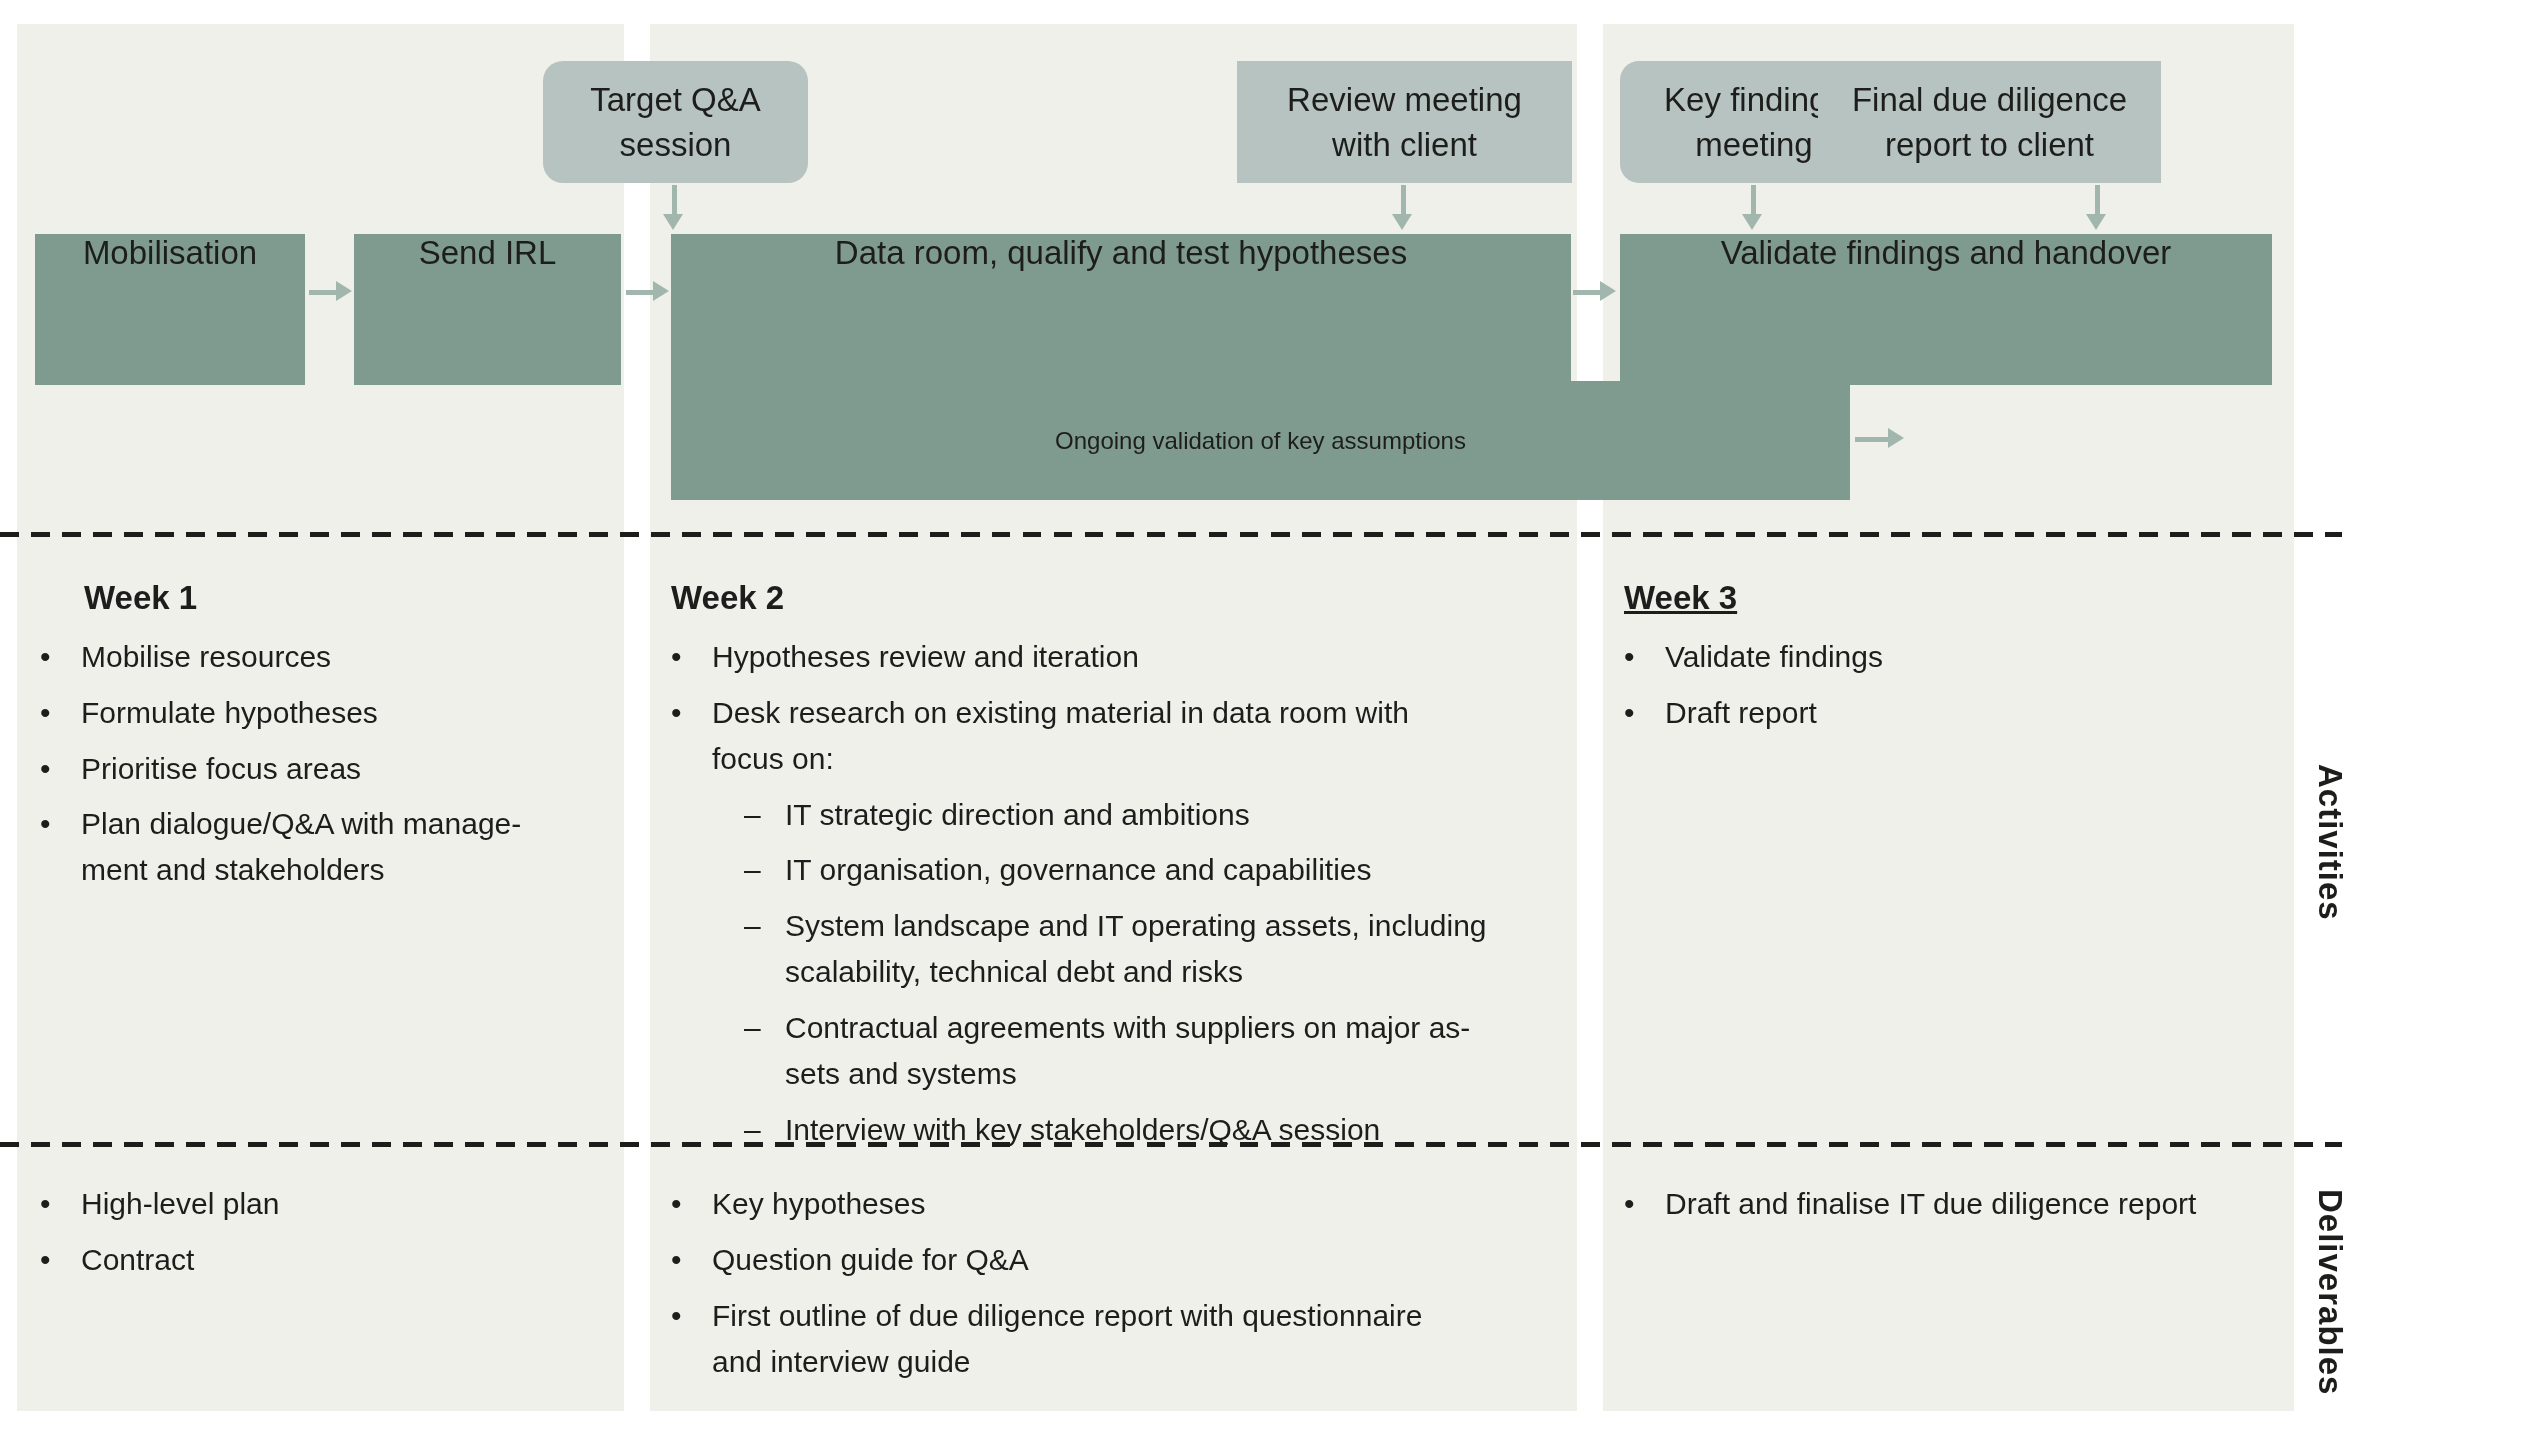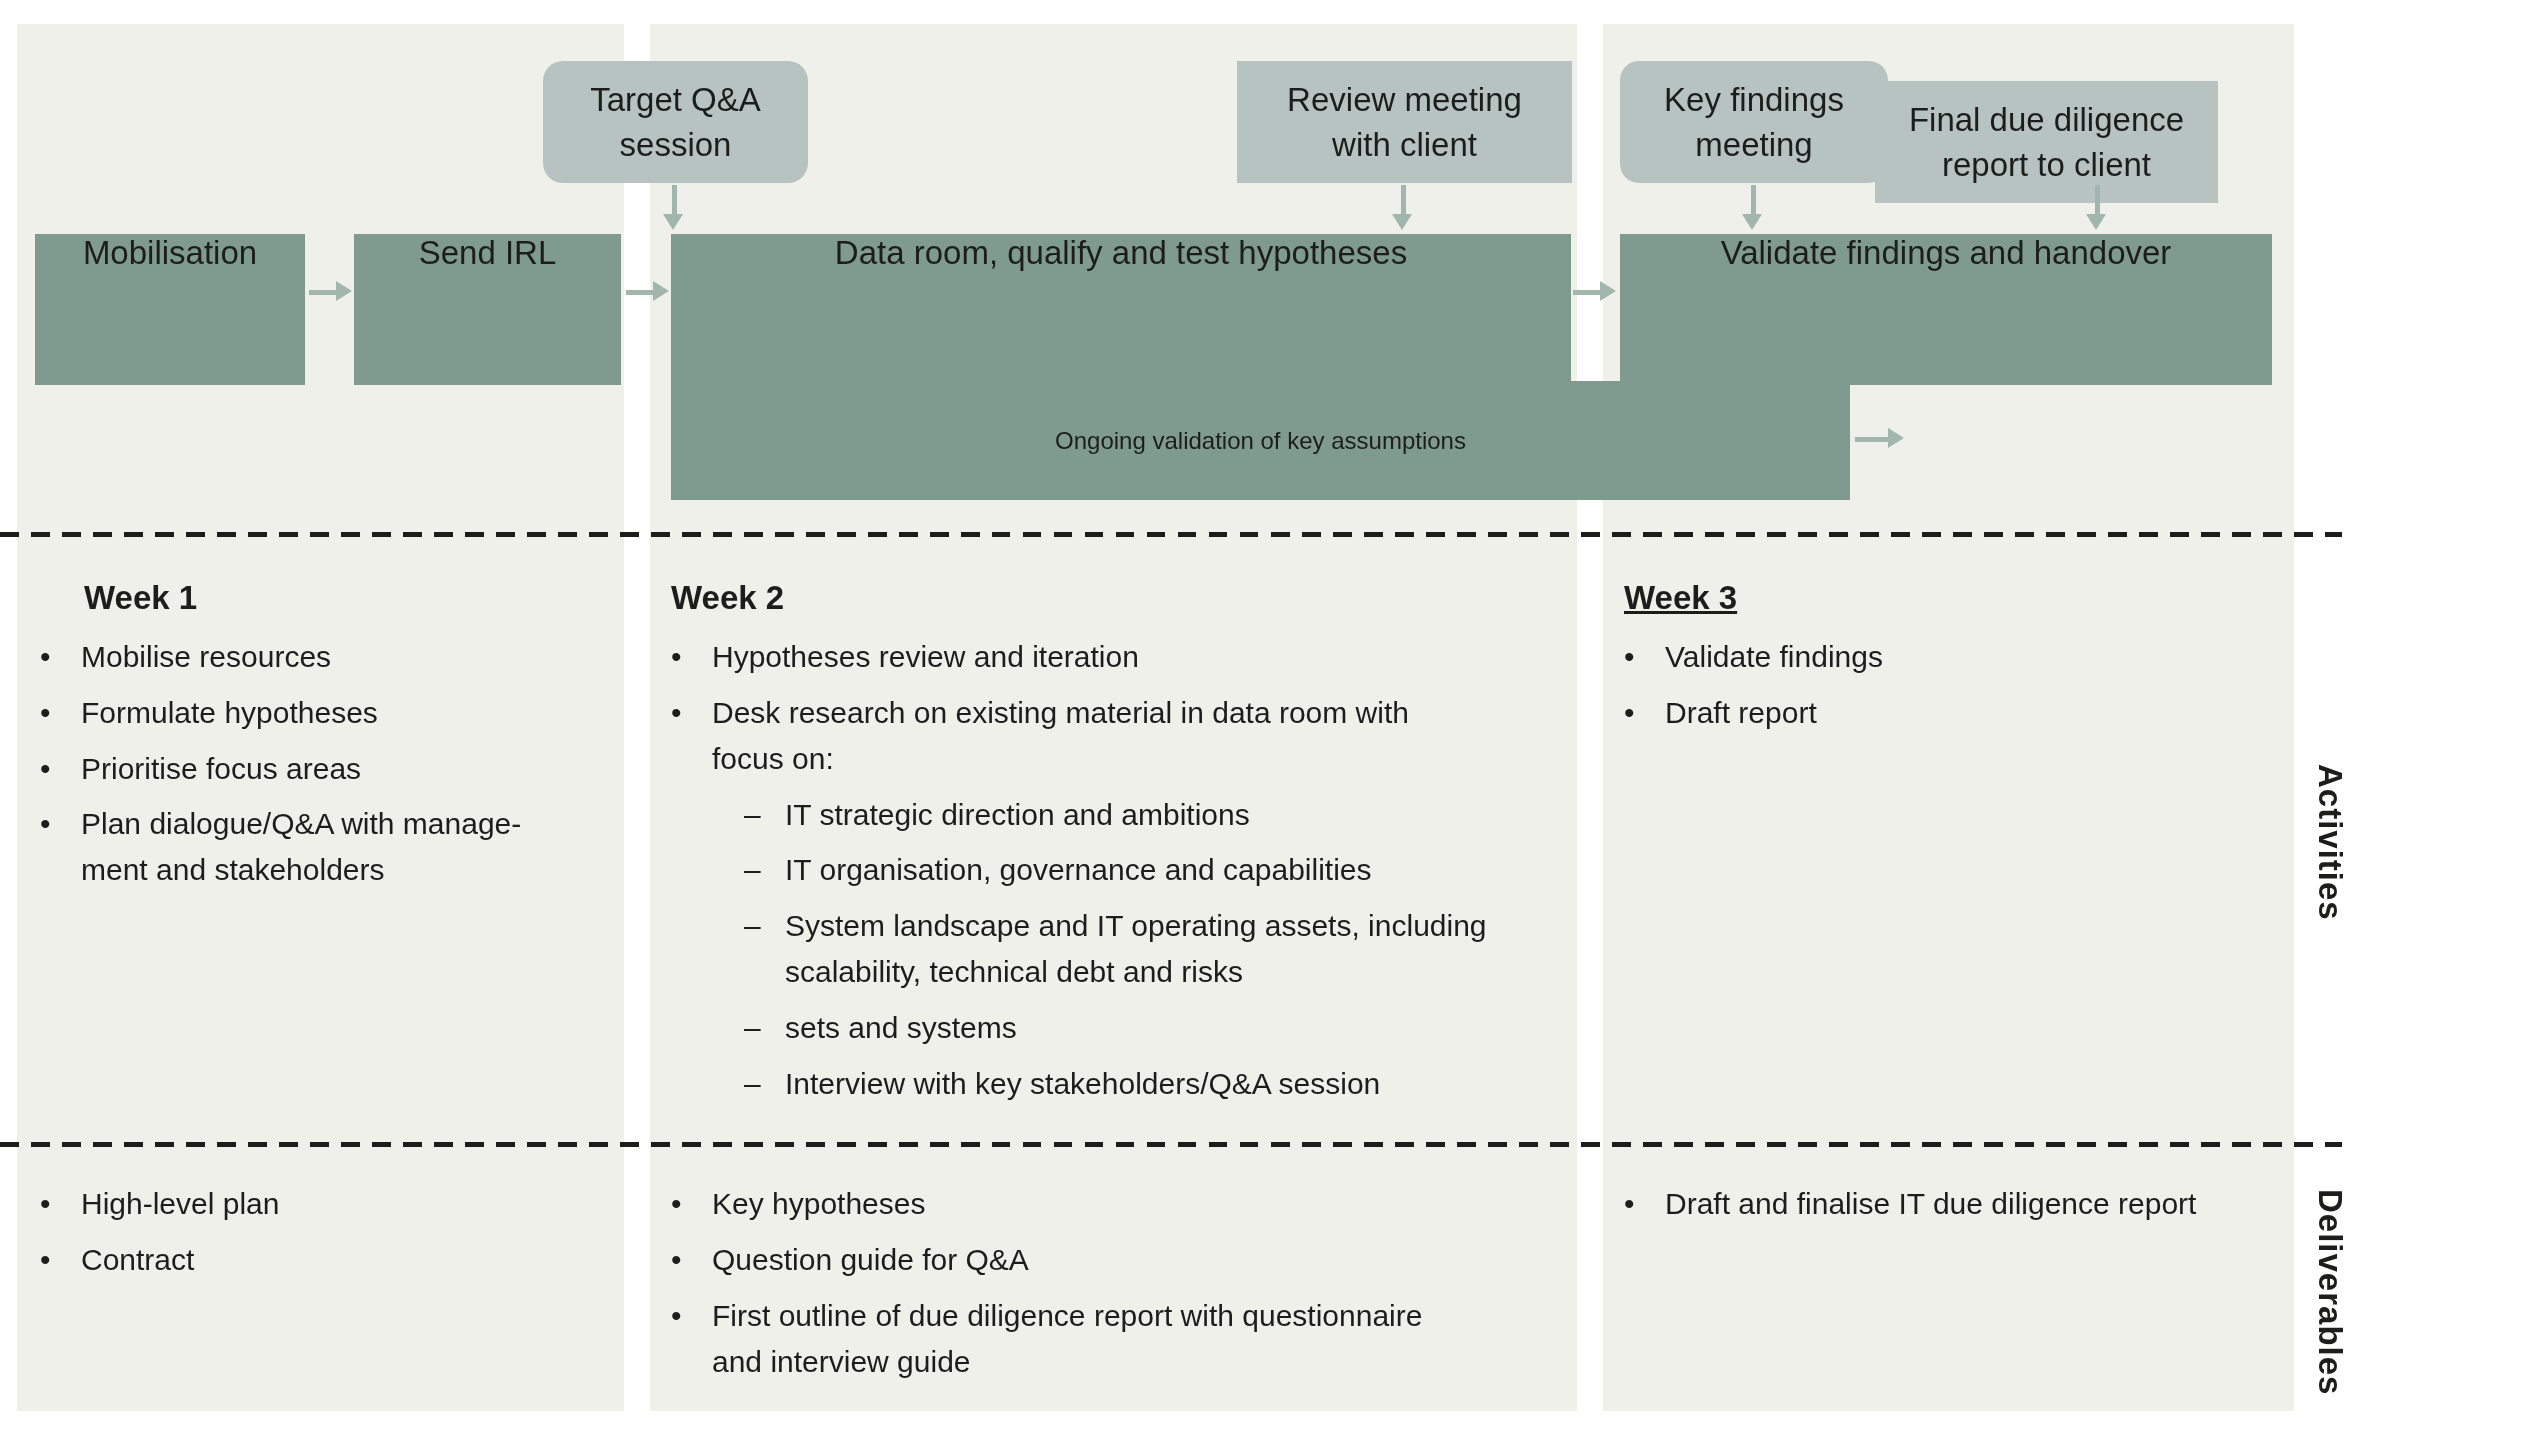--- a/index.html
+++ b/index.html
@@ -15,21 +15,21 @@
 
   .callout{
     position:absolute;top:61px;height:122px;background:var(--callout,#b7c3c0);
     display:flex;flex-direction:column;align-items:center;justify-content:center;
     text-align:center;font-size:33px;line-height:45px;
   }
   .callout .line{display:block;white-space:nowrap;}
   #callout-target-qa{left:543px;width:265px;border-radius:20px;}
   #callout-review-meeting{left:1237px;width:335px;}
   #callout-key-findings{left:1620px;width:268px;border-radius:19px;}
-  #callout-final-report{left:1875px;width:343px;margin-top:20px;}
+  #callout-final-report{left:1818px;width:343px;}
 
   .bar{
     position:absolute;top:234px;height:151px;background:var(--bar,#7f9b8f);
     display:flex;justify-content:center;
     font-size:33px;white-space:nowrap;
   }
   #bar-mobilisation{left:35px;width:270px;}
   #bar-send-irl{left:354px;width:267px;}
   #bar-data-room{left:671px;width:900px;}
   #bar-validate{left:1620px;width:652px;}
@@ -180,20 +180,21 @@
       <span class="glyph">–</span>
       <span class="line">IT organisation, governance and capabilities</span>
     </div>
     <div class="li">
       <span class="glyph">–</span>
       <span class="line">System landscape and IT operating assets, including</span>
       <span class="line">scalability, technical debt and risks</span>
     </div>
     <div class="li">
       <span class="glyph">–</span>
+      <span class="line">Contractual agreements with suppliers on major as-</span>
       <span class="line">sets and systems</span>
     </div>
     <div class="li">
       <span class="glyph">–</span>
       <span class="line">Interview with key stakeholders/Q&amp;A session</span>
     </div>
   </div>
 </div>
 
 <div class="list act-list" id="week3-activities">

